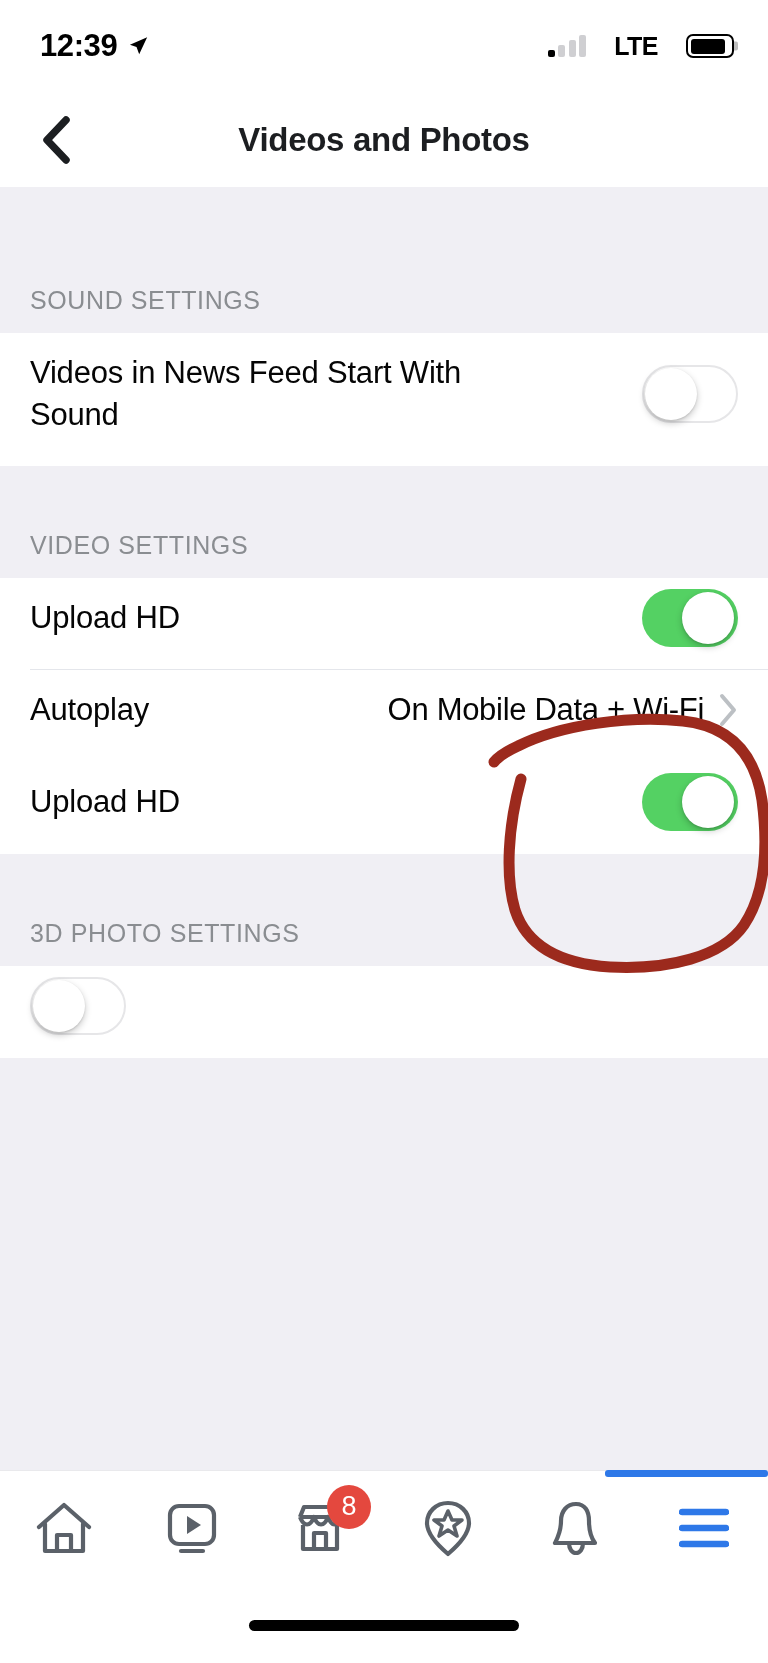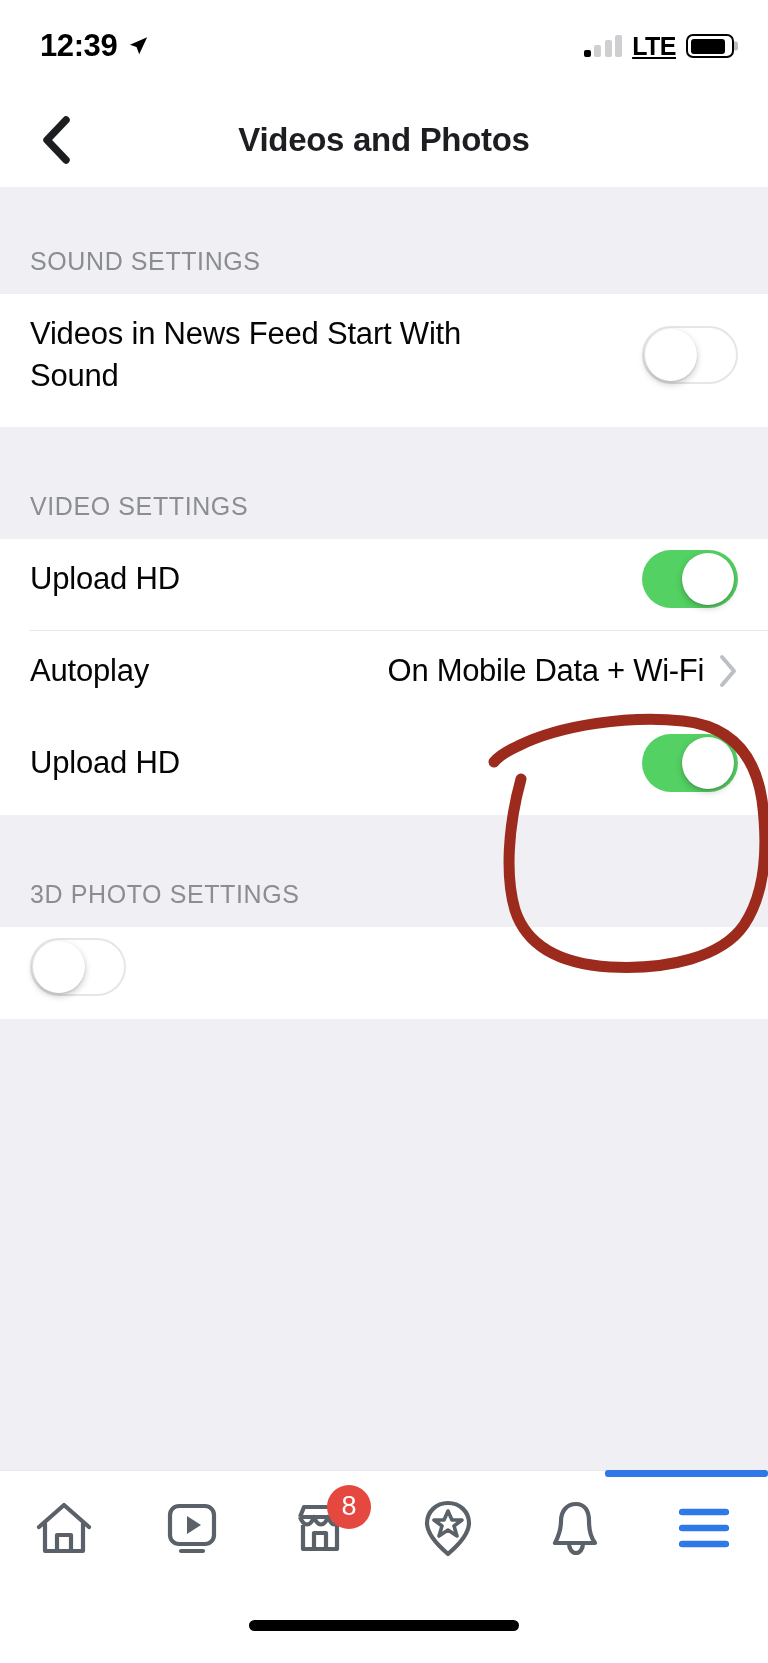--- a/index.html
+++ b/index.html
@@ -42,22 +42,21 @@
     font-size: 31px;
     font-weight: bold;
     color: #000000;
     letter-spacing: -0.4px;
   }
   .loc-arrow { width: 22px; height: 24px; display: block; }
 
   .status-right {
     display: flex;
     align-items: center;
-    gap: 10px;
-    text-decoration: underline;
+    gap: 28px;
   }
   .signal {
     display: flex;
     align-items: flex-end;
     gap: 3.5px;
     height: 22px;
   }
   .signal span { width: 7px; border-radius: 2px; background: #cfcfd2; }
   .signal span.on { background: #000000; }
   .signal .b1 { height: 7px; }
@@ -128,21 +127,21 @@
     overflow: hidden;
   }
 
   .section-header {
     background: #f0eff4;
     display: flex;
     align-items: flex-end;
     padding: 0 0 18px 30px;
     height: 112px;
   }
-  .section-header.first { height: 107px; }
+  .section-header.first { height: 146px; }
   .section-header-text {
     font-size: 25px;
     color: #8a8d91;
     letter-spacing: 0.6px;
     font-weight: normal;
   }
 
   .row {
     background: #ffffff;
     display: flex;

